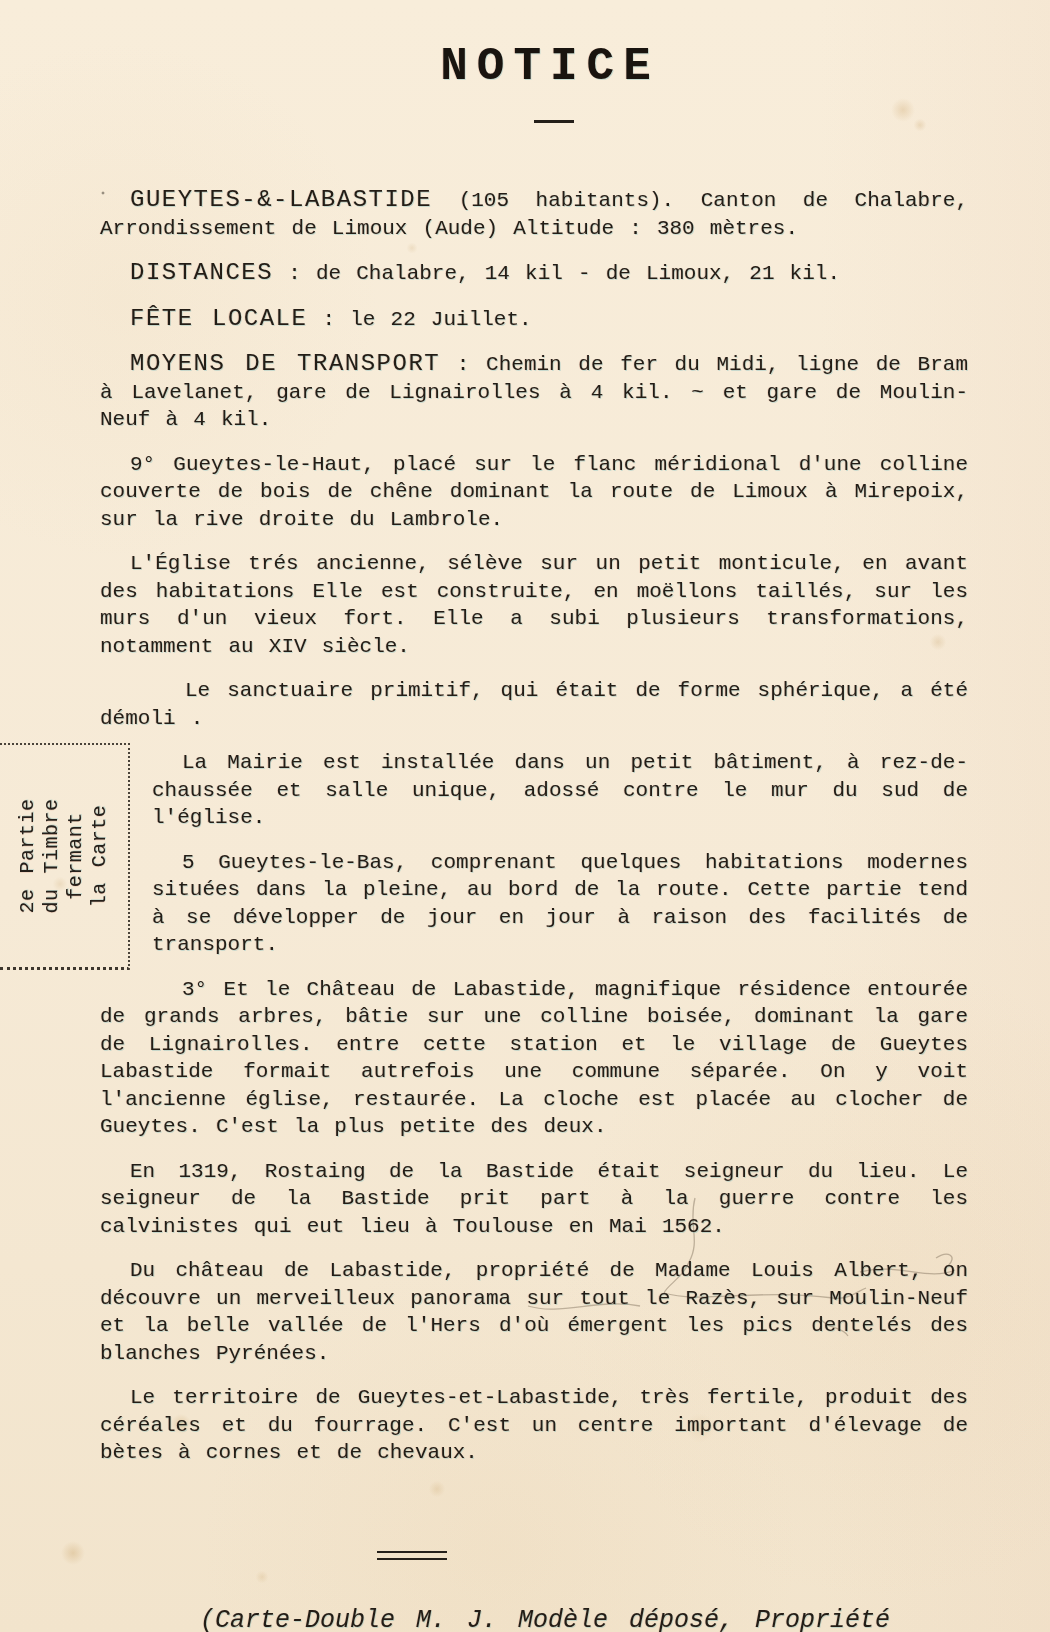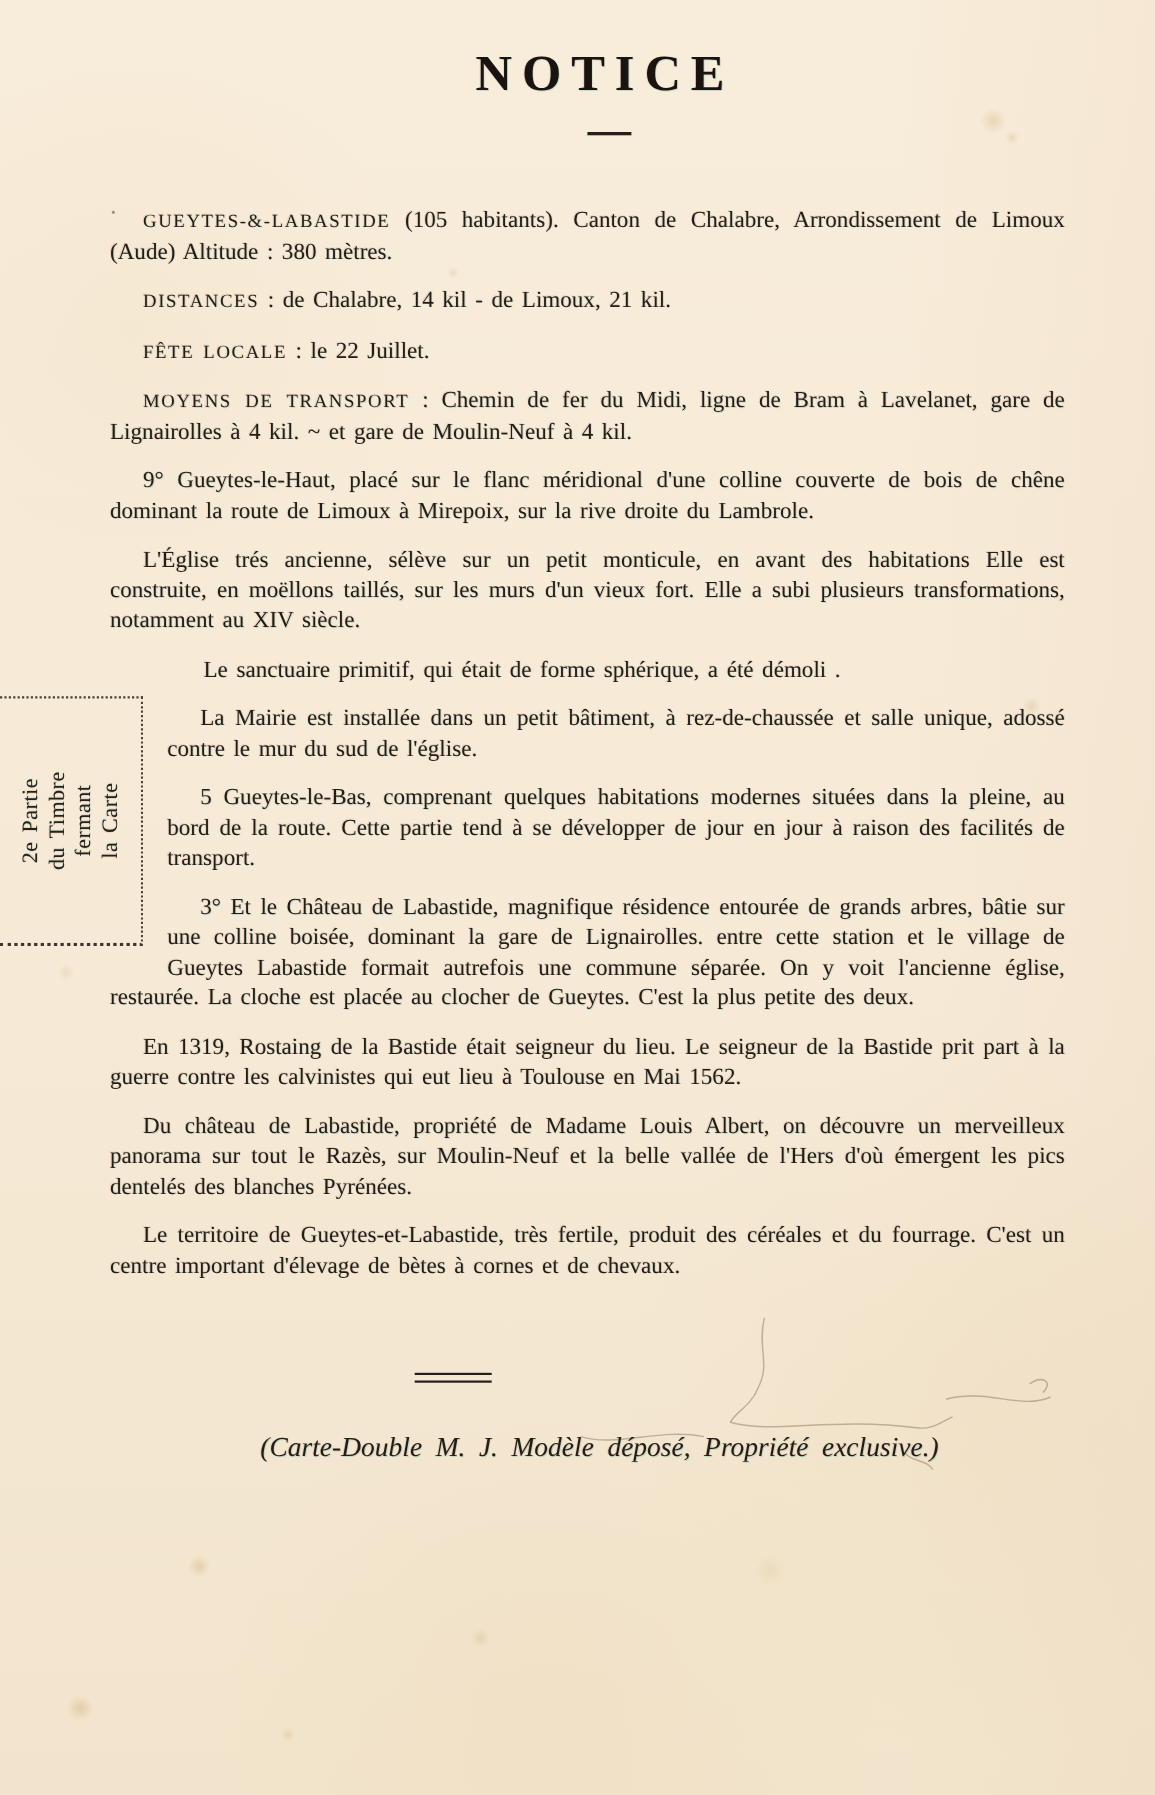--- a/index.html
+++ b/index.html
@@ -2,21 +2,21 @@
 <html lang="fr"><head>
 <meta charset="utf-8">
 <title>Notice</title>
 <style>
   html,body { margin:0; padding:0; background:#6b6257; }
   .page {
     position:relative;
     width:1050px; height:1632px;
     margin:0 auto;
     overflow:hidden;
-    font-family:Liberation Serif, serif;
+    font-family:Liberation Mono, monospace;
     color:#231d16;
     background-color:#f6ead6;
     background-image:
       radial-gradient(circle 13px at 903px 110px, rgba(208,172,118,0.35), rgba(208,172,118,0) 92%),
       radial-gradient(circle 9px  at 938px 642px, rgba(205,172,120,0.30), rgba(205,172,120,0) 92%),
       radial-gradient(circle 11px at 181px 1424px, rgba(205,170,115,0.38), rgba(205,170,115,0) 92%),
       radial-gradient(circle 13px at 73px 1553px, rgba(205,170,115,0.40), rgba(205,170,115,0) 92%),
       radial-gradient(circle 9px  at 437px 1489px, rgba(205,170,115,0.28), rgba(205,170,115,0) 92%),
       radial-gradient(circle 7px  at 262px 1577px, rgba(205,170,115,0.26), rgba(205,170,115,0) 92%),
       radial-gradient(circle 16px at 700px 1428px, rgba(210,180,130,0.20), rgba(210,180,130,0) 92%),
@@ -51,21 +51,21 @@
     transform:translateX(20px);
   }
   .body-text {
     margin-top:63px;
     font-size:21px; line-height:27.5px;
     text-align:justify;
     word-spacing:2.5px;
   }
   .body-text p { margin:0 0 17px 0; text-indent:30px; }
   .body-text p.deep { text-indent:85px; }
-  .lead { font-size:17px; letter-spacing:1.5px; }
+  .lead { font-size:24px; letter-spacing:1.5px; }
   .stamp-float {
     float:left;
     width:130px; height:227px;
     margin:-6px 22px 6px -100px;
     border-top:2px dotted #4a4339;
     border-right:2px dotted #4a4339;
     border-bottom:3px dotted #3d362d;
     box-sizing:border-box;
     display:flex; align-items:center; justify-content:center;
   }

